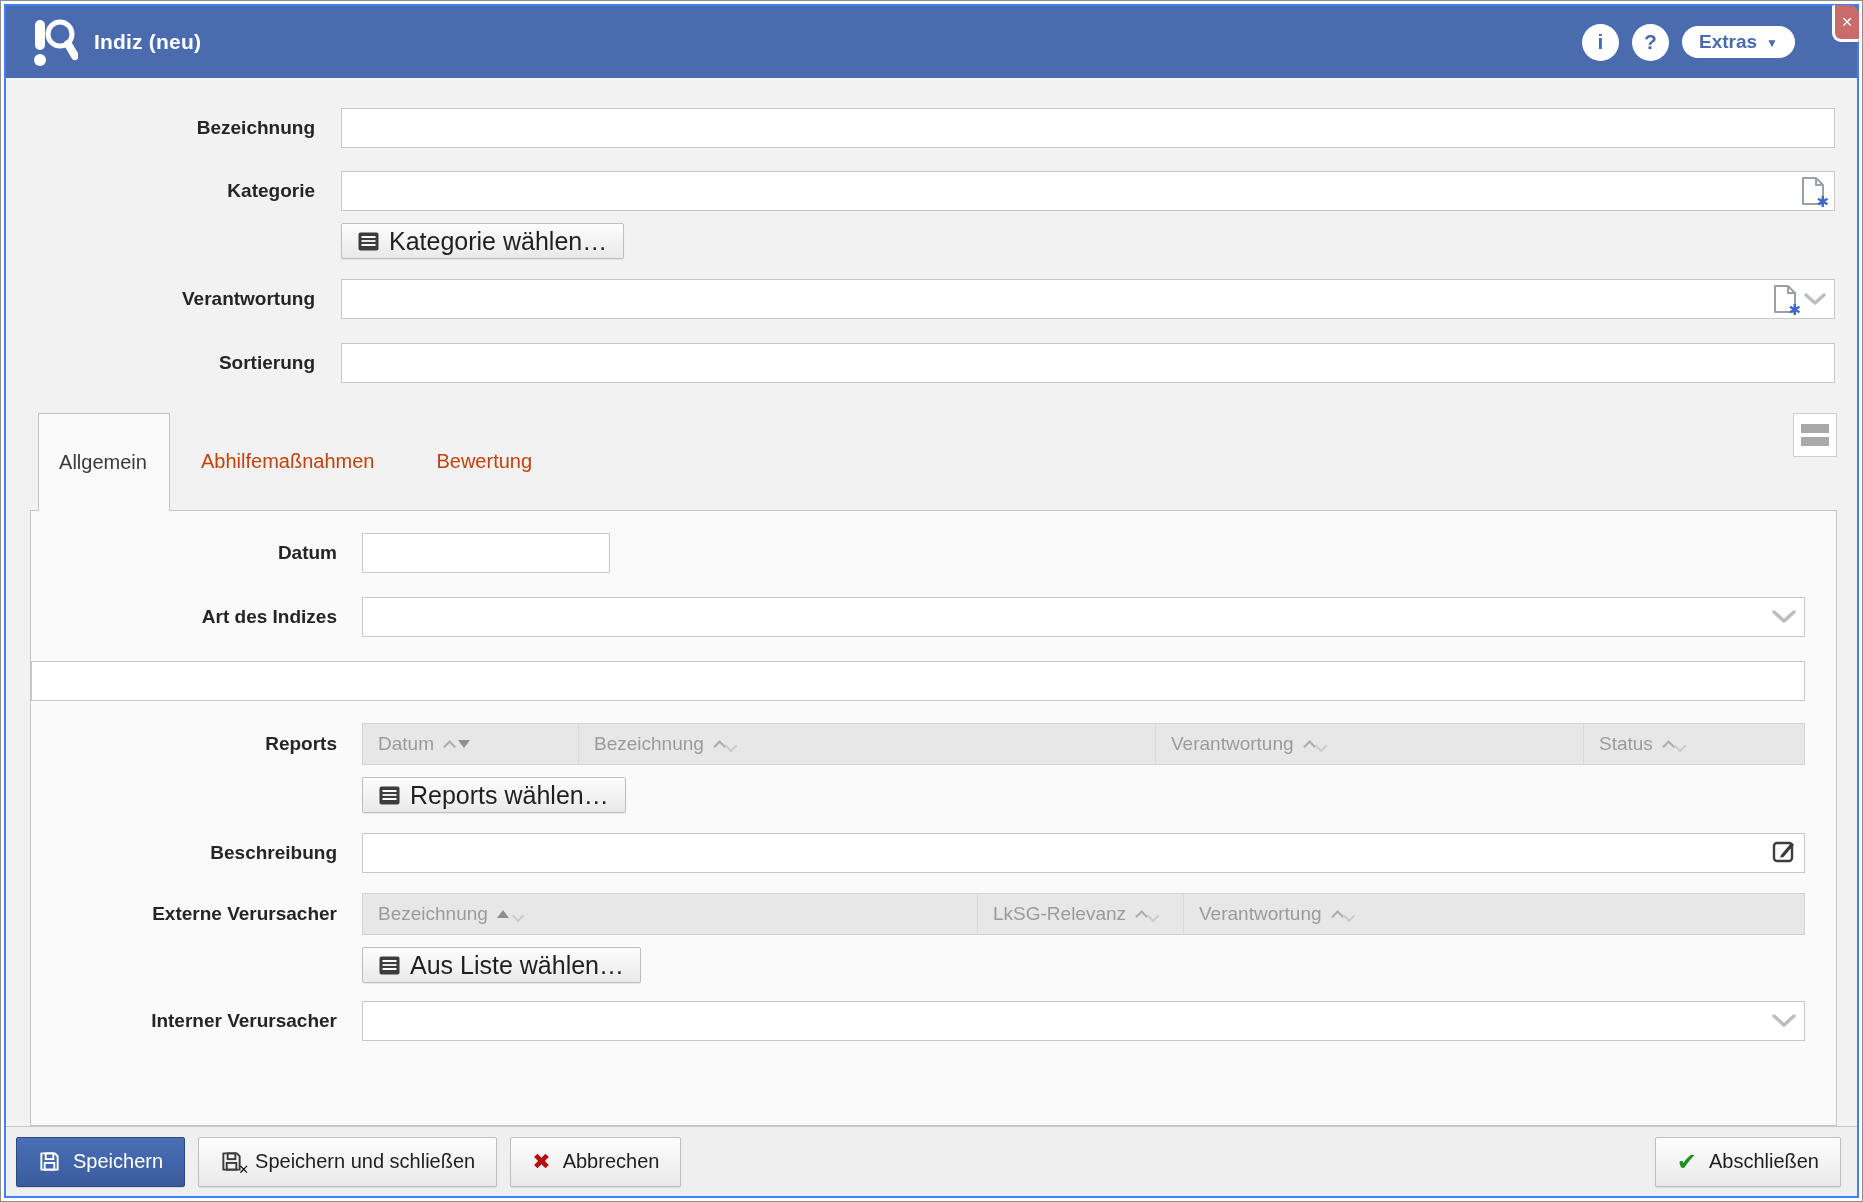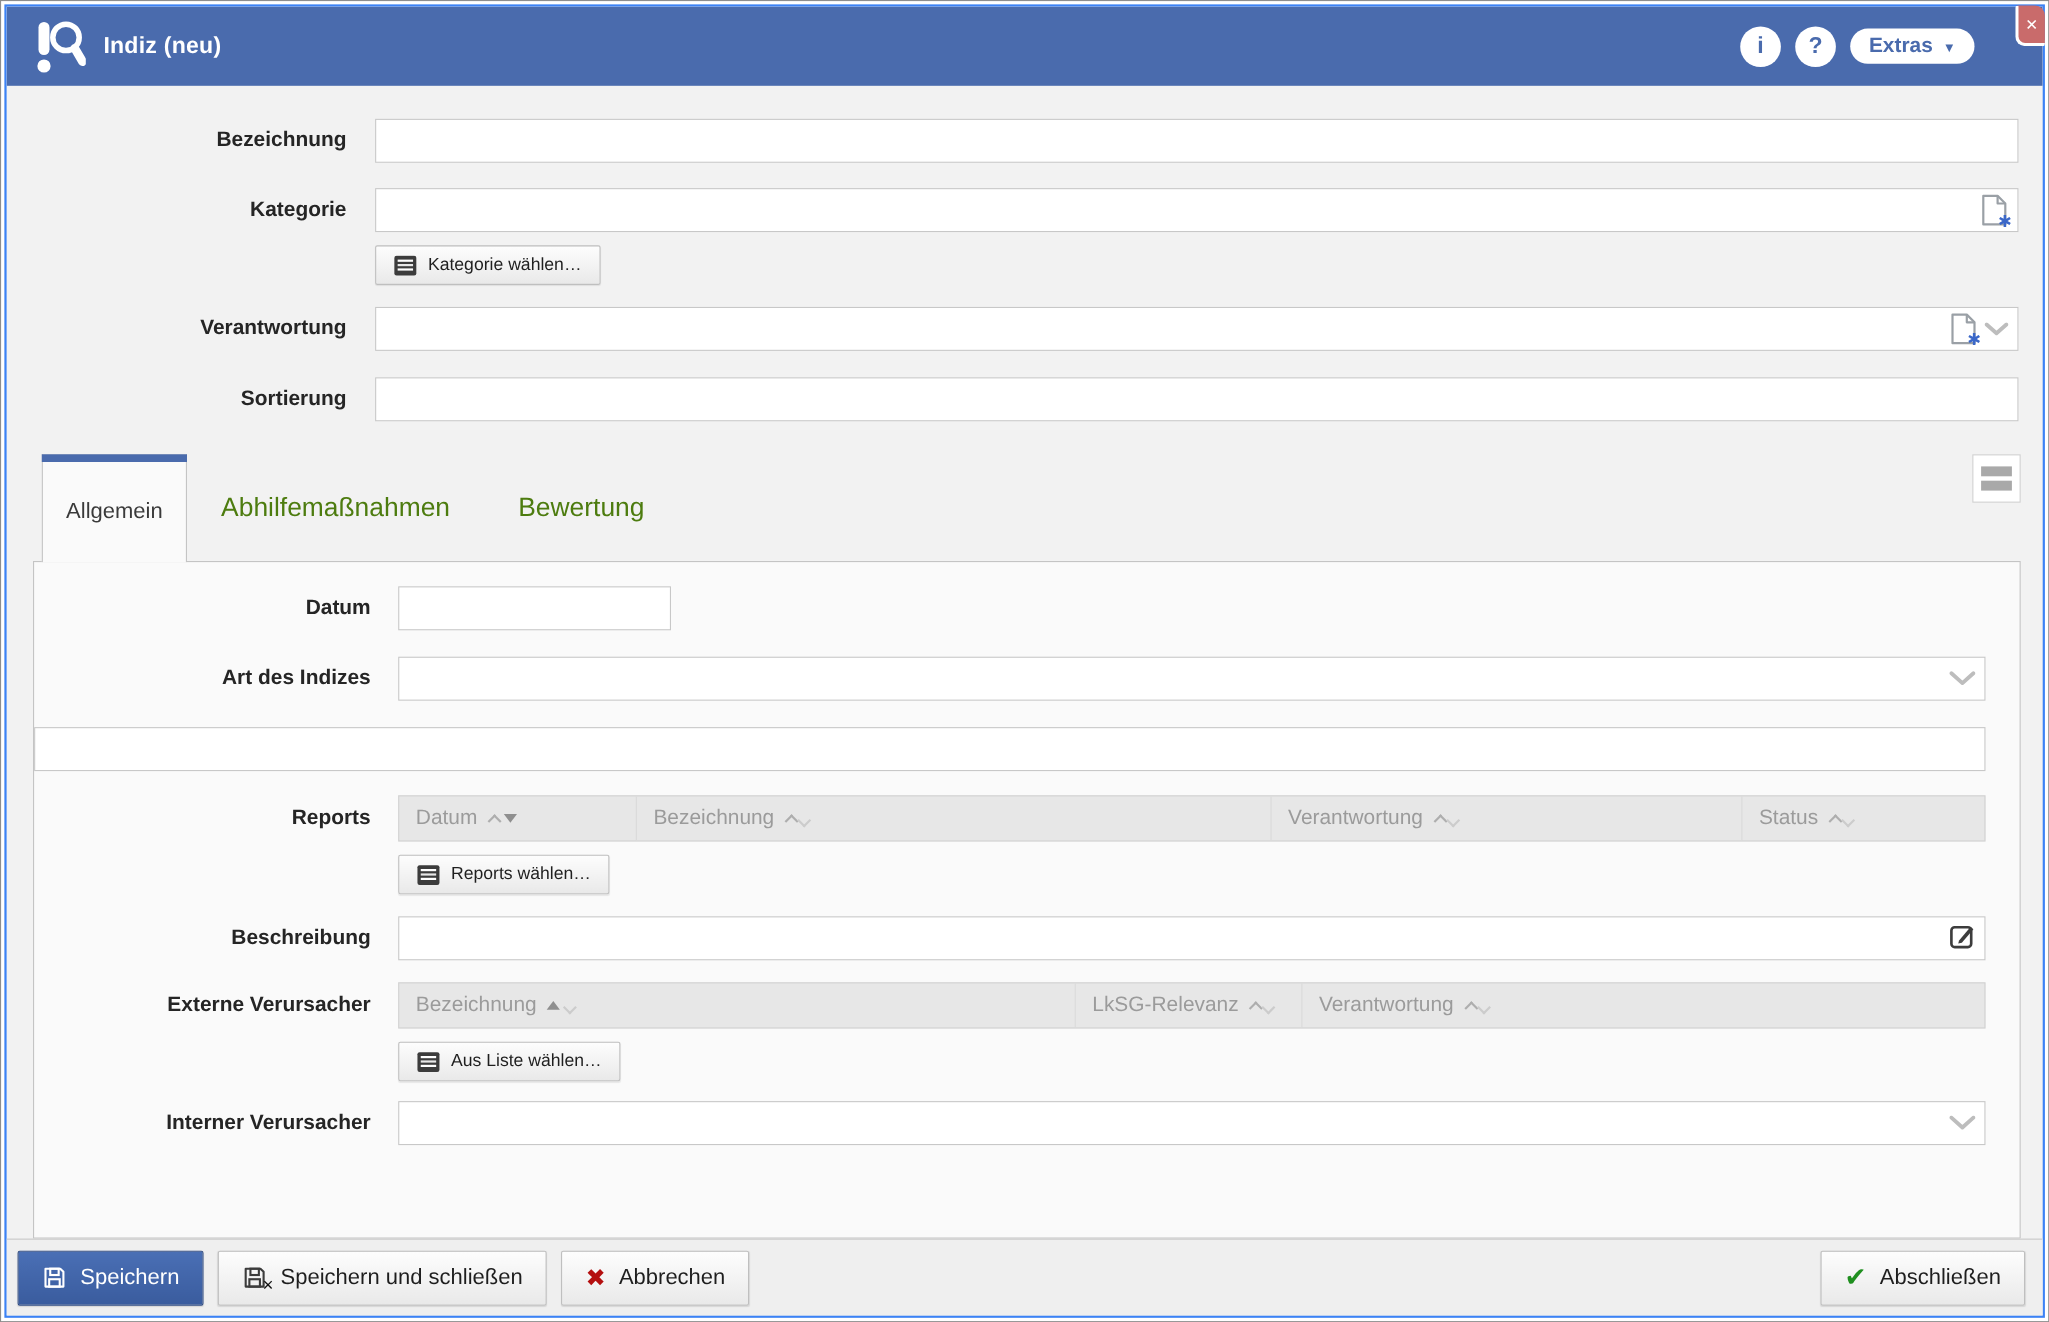--- a/index.html
+++ b/index.html
@@ -30,33 +30,33 @@
   .flabel{flex:0 0 309px;text-align:right;margin-right:26px;font-weight:bold;font-size:19px;color:#252525;line-height:40px;}
   .ffield{flex:1;position:relative;}
   .tinput{width:100%;height:40px;border:1px solid #c8c8c8;background:#fff;font-size:19px;padding:0 12px;outline:none;
     font-family:"Liberation Sans","DejaVu Sans",sans-serif;}
   .field-icons{position:absolute;right:9px;top:0;height:40px;display:flex;align-items:center;gap:6px;pointer-events:none;}
   .doc-new{position:relative;width:26px;height:30px;}
   .doc-star{position:absolute;right:-3px;bottom:-3px;color:#3a67c8;font-size:15px;font-weight:bold;line-height:1;}
   .chev-down-icon{display:flex;align-items:center;}
 
   .choose-btn{display:inline-flex;align-items:center;gap:10px;height:36px;padding:0 16px;margin-top:12px;
-    background:linear-gradient(#fdfdfd,#e9e9e9);border:1px solid #bfbfbf;border-radius:2px;font-size:16px;color:#1f1f1f;
+    background:linear-gradient(#fdfdfd,#e9e9e9);border:1px solid #bfbfbf;border-radius:2px;font-size:25px;color:#1f1f1f;
     box-shadow:0 1px 1px rgba(0,0,0,.08);cursor:pointer;}
 
   .mb23{margin-bottom:23px;}.mb20{margin-bottom:20px;}.mb24{margin-bottom:24px;}.mb22{margin-bottom:22px;}
   .mb18{margin-bottom:18px;}
 
   
   .tabbar{display:flex;align-items:stretch;margin:30px 20px 0 24px;height:97px;position:relative;z-index:2;}
   .tab-active{margin-left:8px;width:132px;background:#fafafa;border:1px solid #c4c4c4;border-bottom:none;
-    margin-bottom:-1px;display:flex;flex-direction:column;cursor:pointer;}
+    margin-bottom:-1px;display:flex;flex-direction:row;cursor:pointer;}
   .tab-accent{height:7px;background:#4a6bad;margin:-1px -1px 0 -1px;}
   .tab-active .tab-label{flex:1;display:flex;align-items:center;justify-content:center;font-size:20px;color:#3a3a3a;}
-  .tab-plain{display:flex;align-items:center;padding:0 31px;font-size:24px;color:#4d7c0f;cursor:pointer;}
+  .tab-plain{display:flex;align-items:center;padding:0 31px;font-size:20px;color:#c2410c;cursor:pointer;}
   .panel-toggle{margin-left:auto;align-self:flex-start;width:44px;height:44px;background:#fff;border:1px solid #cfcfcf;
     display:flex;flex-direction:column;align-items:center;justify-content:center;gap:4px;cursor:pointer;}
   .panel-toggle .bar{width:28px;height:9px;background:#a9a9a9;}
 
   
   .panel{flex:1;background:#fafafa;border:1px solid #c4c4c4;margin:0 20px 0 24px;padding:22px 31px 0 0;position:relative;z-index:1;}
   .prow{display:flex;align-items:flex-start;}
   .plabel{flex:0 0 306px;text-align:right;margin-right:25px;font-weight:bold;font-size:19px;color:#252525;line-height:40px;}
   .pfield{flex:1;position:relative;}
   .short{width:248px;}

